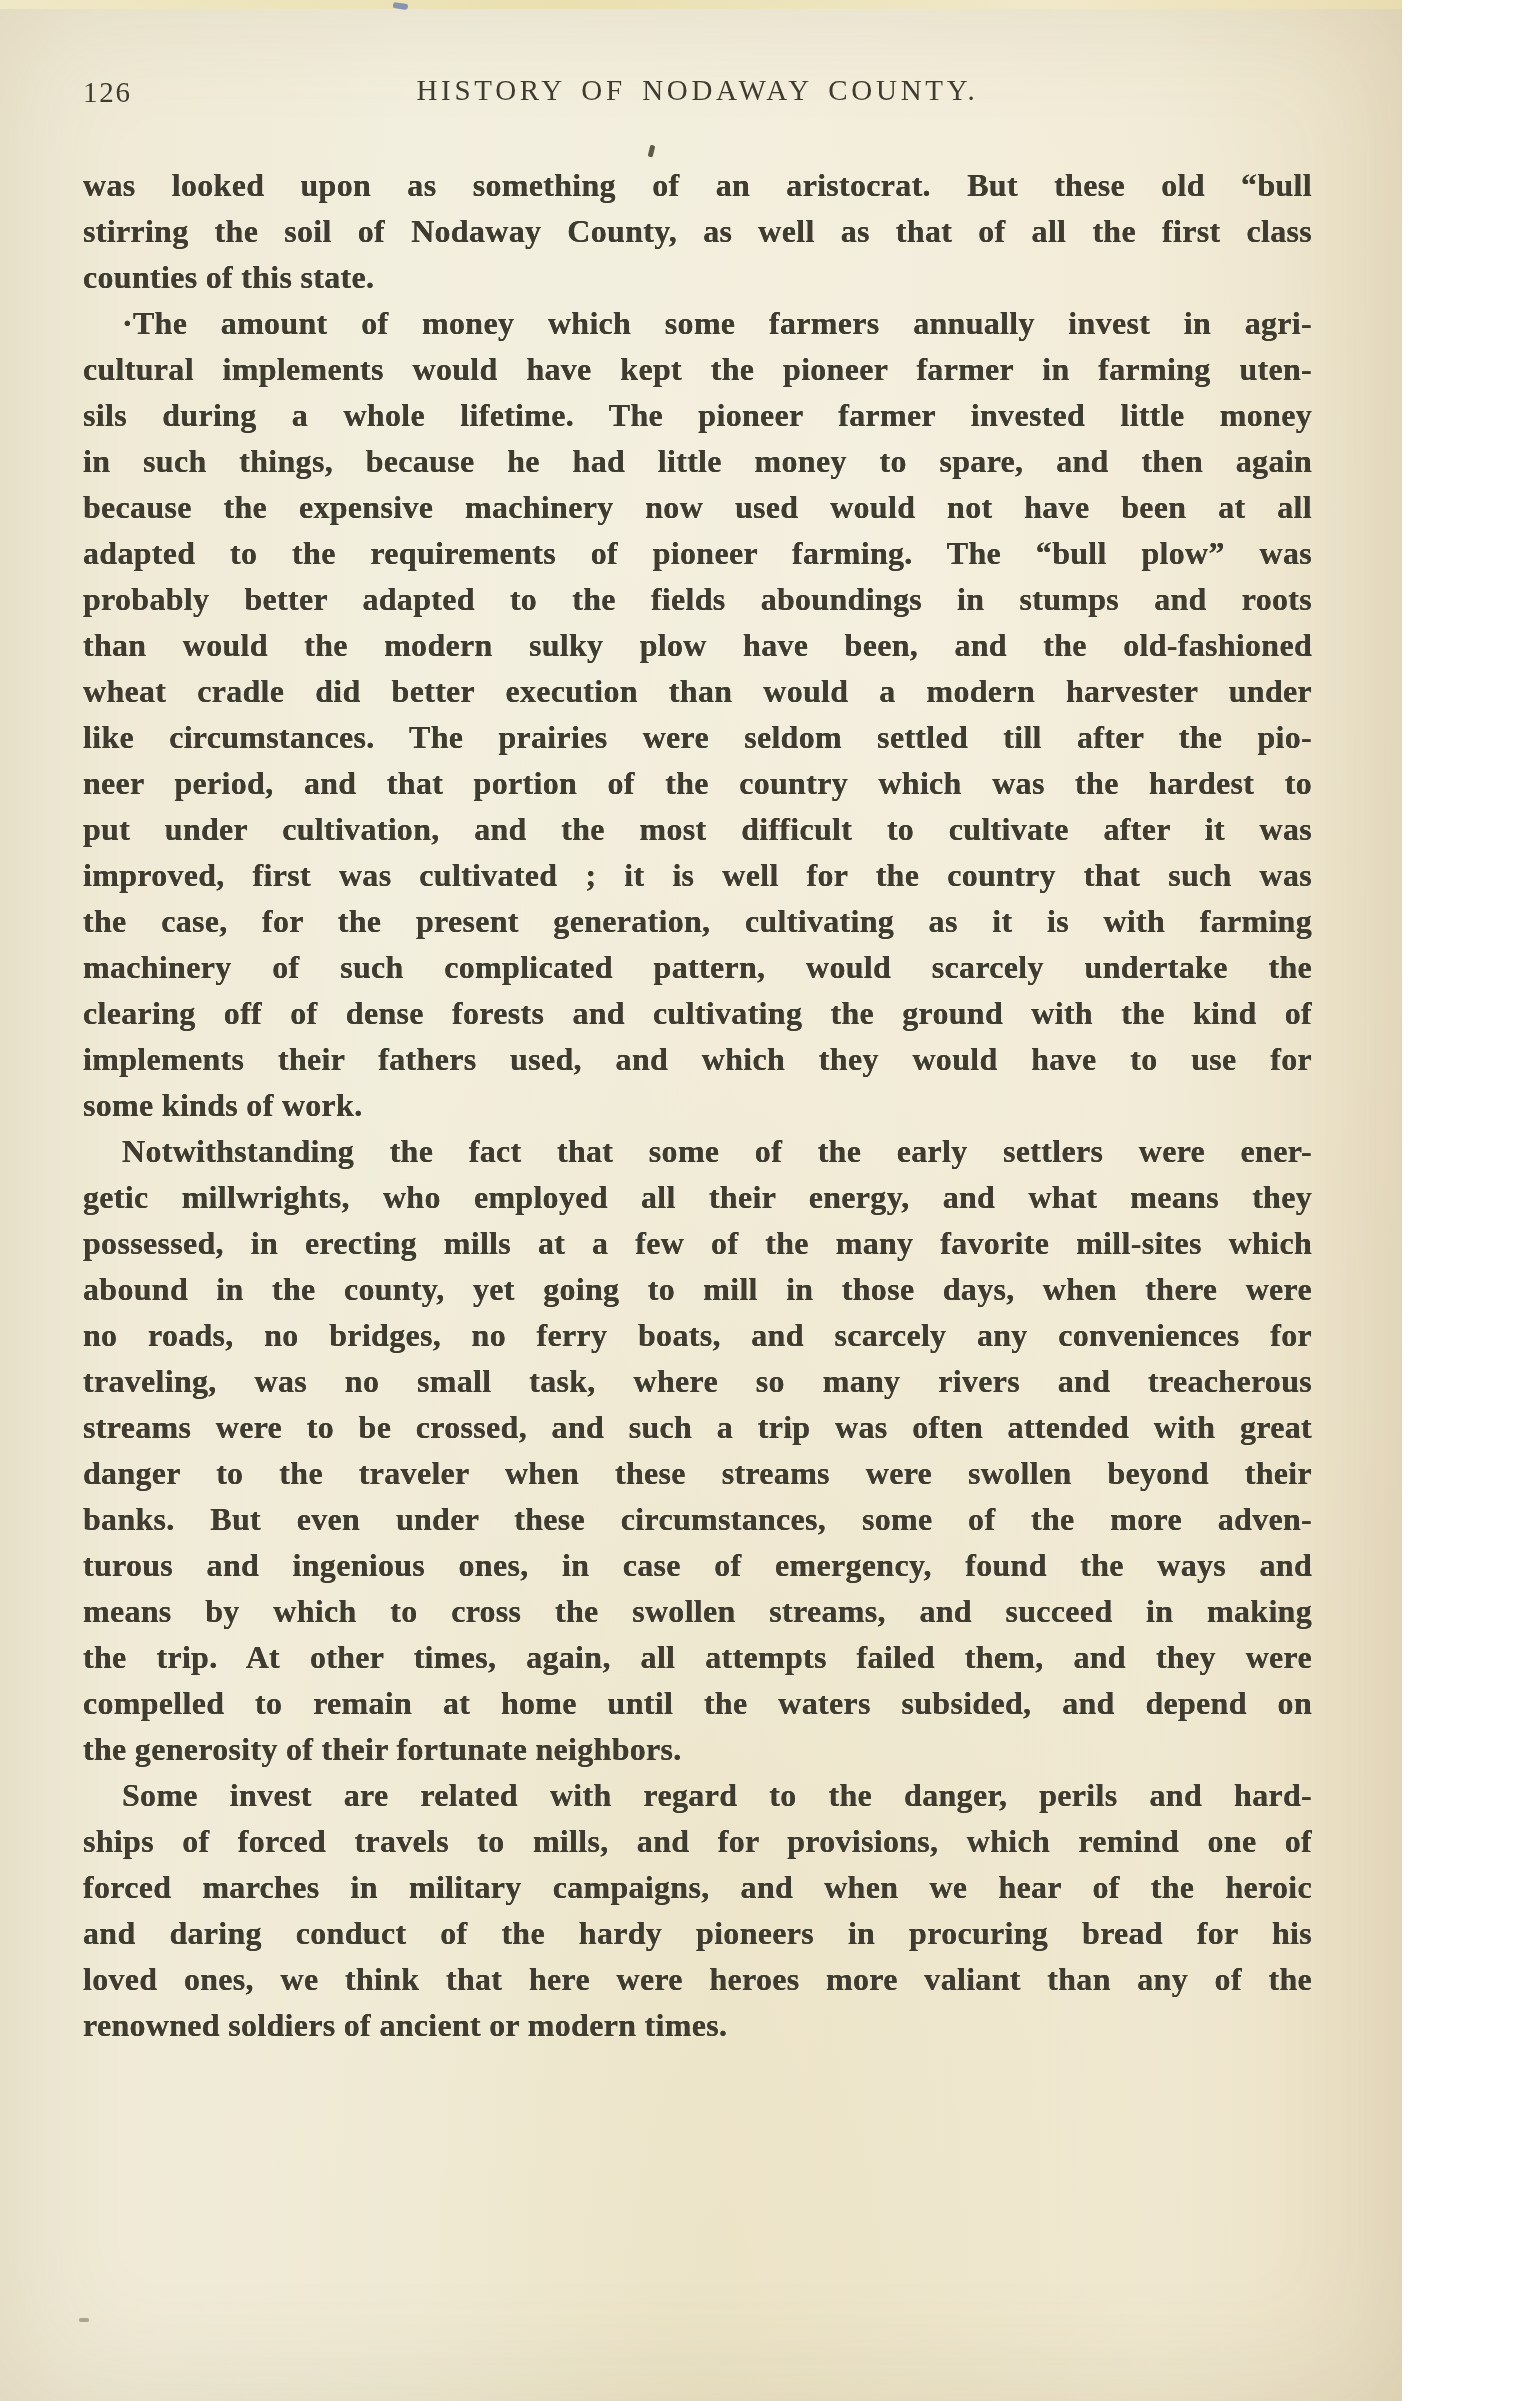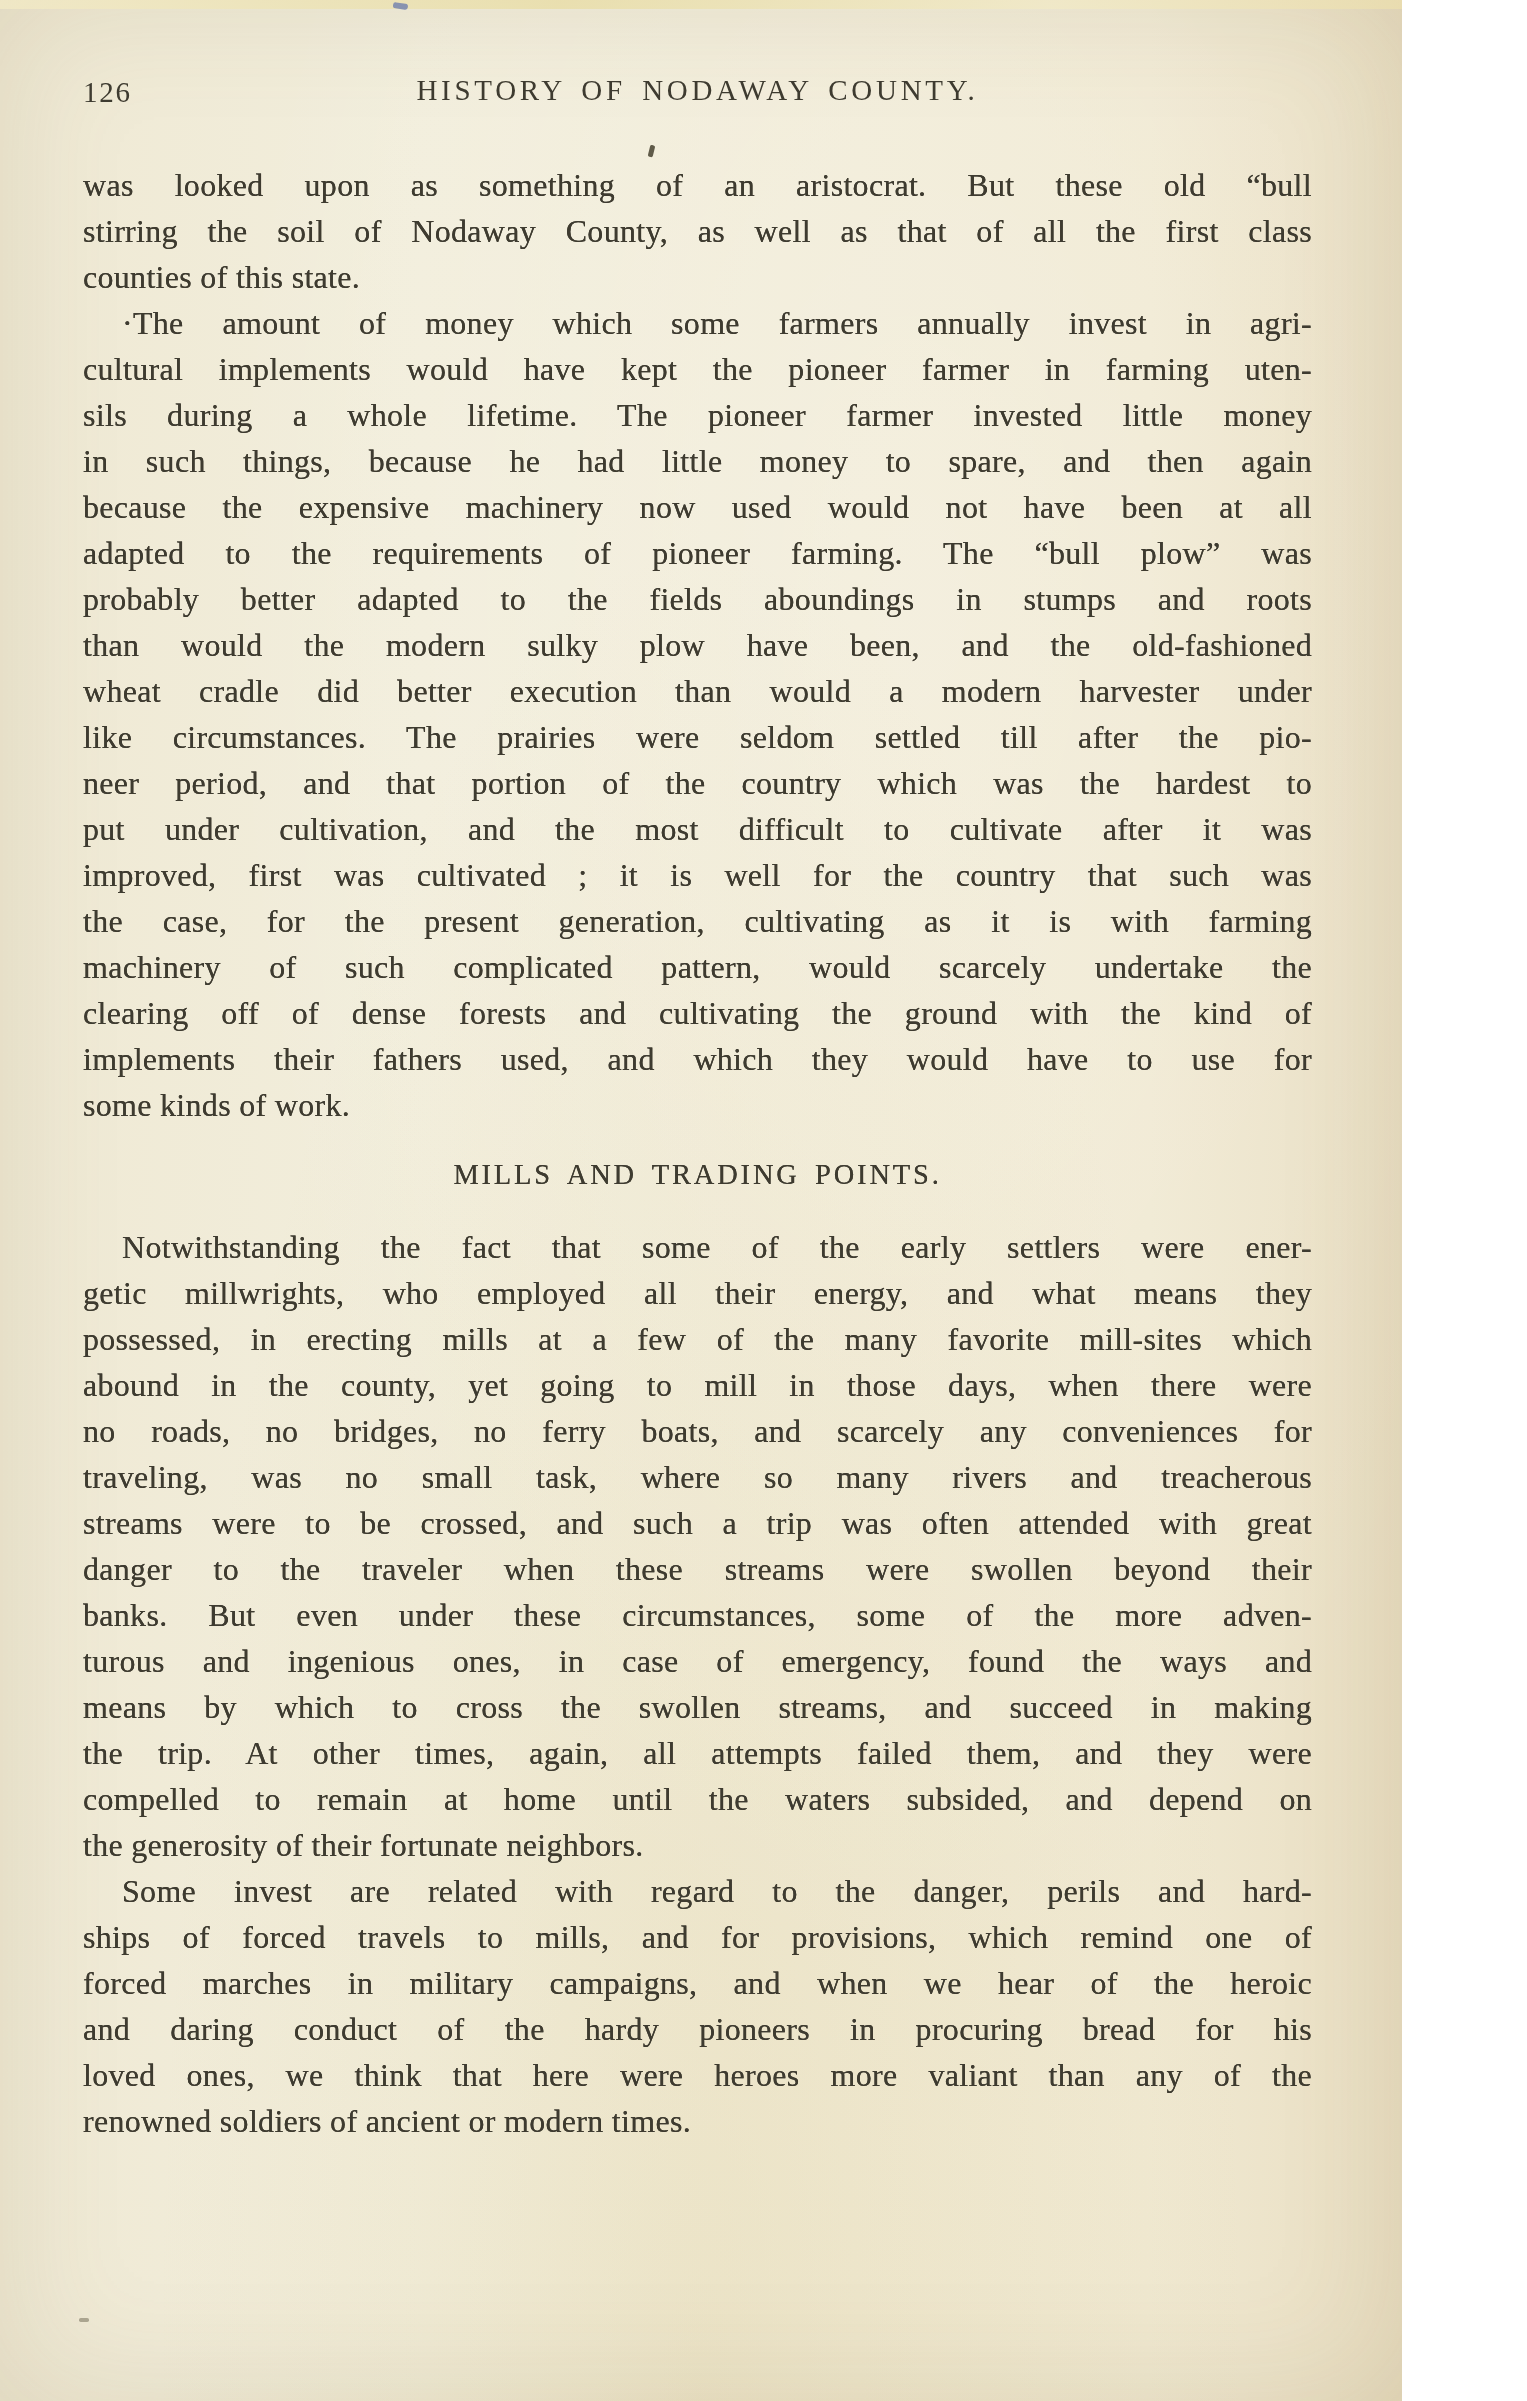--- a/index.html
+++ b/index.html
@@ -58,20 +58,21 @@
     line-height: 46px;
     text-shadow: 0 0 0.6px currentColor;
     letter-spacing: 0.3px;
   }
   .paragraph {
     margin: 0;
   }
   .line {
     text-align: justify;
     text-align-last: justify;
+    font-weight: bold;
   }
   .line:last-child {
     text-align-last: left;
   }
   .paragraph.indent .line:first-child {
     text-indent: 39px;
   }
   .section-heading {
     text-align: center;
     font-size: 28.5px;
@@ -155,21 +156,20 @@
         <div class="line">like circumstances. The prairies were seldom settled till after the pio-</div>
         <div class="line">neer period, and that portion of the country which was the hardest to</div>
         <div class="line">put under cultivation, and the most difficult to cultivate after it was</div>
         <div class="line">improved, first was cultivated ; it is well for the country that such was</div>
         <div class="line">the case, for the present generation, cultivating as it is with farming</div>
         <div class="line">machinery of such complicated pattern, would scarcely undertake the</div>
         <div class="line">clearing off of dense forests and cultivating the ground with the kind of</div>
         <div class="line">implements their fathers used, and which they would have to use for</div>
         <div class="line">some kinds of work.</div>
       </div>
-      <div class="section-heading">MILLS AND TRADING POINTS.</div>
       <div class="paragraph indent">
         <div class="line">Notwithstanding the fact that some of the early settlers were ener-</div>
         <div class="line">getic millwrights, who employed all their energy, and what means they</div>
         <div class="line">possessed, in erecting mills at a few of the many favorite mill-sites which</div>
         <div class="line">abound in the county, yet going to mill in those days, when there were</div>
         <div class="line">no roads, no bridges, no ferry boats, and scarcely any conveniences for</div>
         <div class="line">traveling, was no small task, where so many rivers and treacherous</div>
         <div class="line">streams were to be crossed, and such a trip was often attended with great</div>
         <div class="line">danger to the traveler when these streams were swollen beyond their</div>
         <div class="line">banks. But even under these circumstances, some of the more adven-</div>

